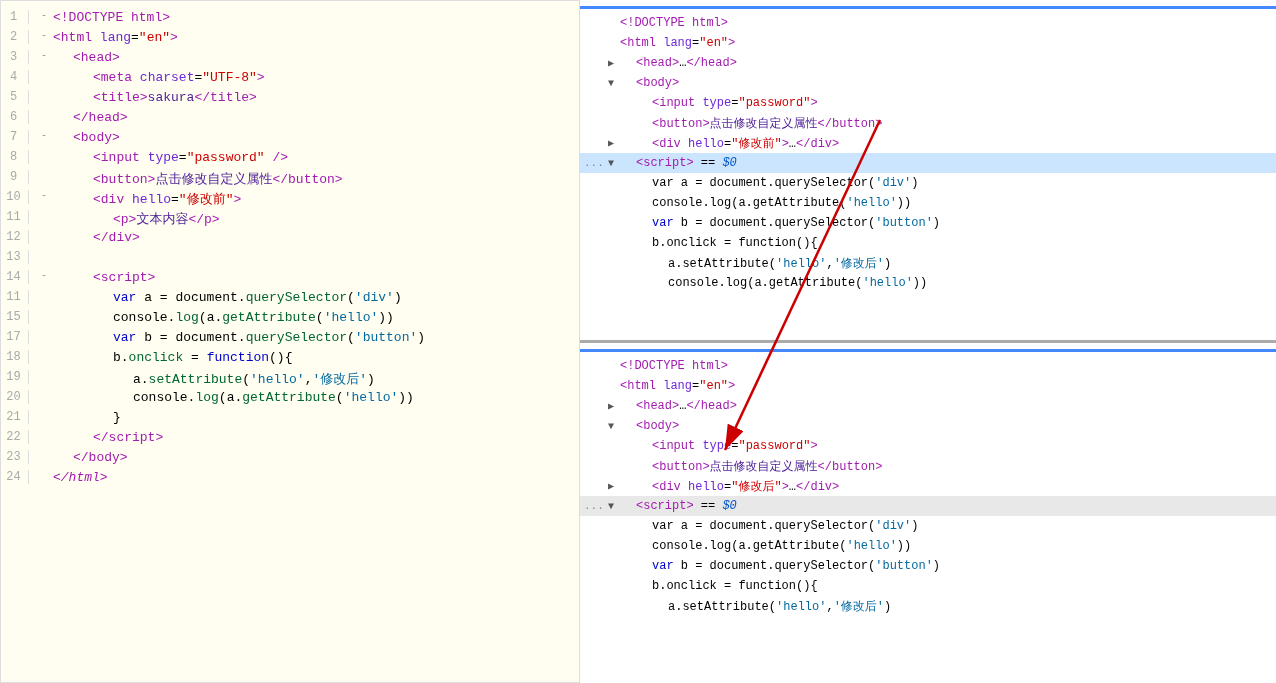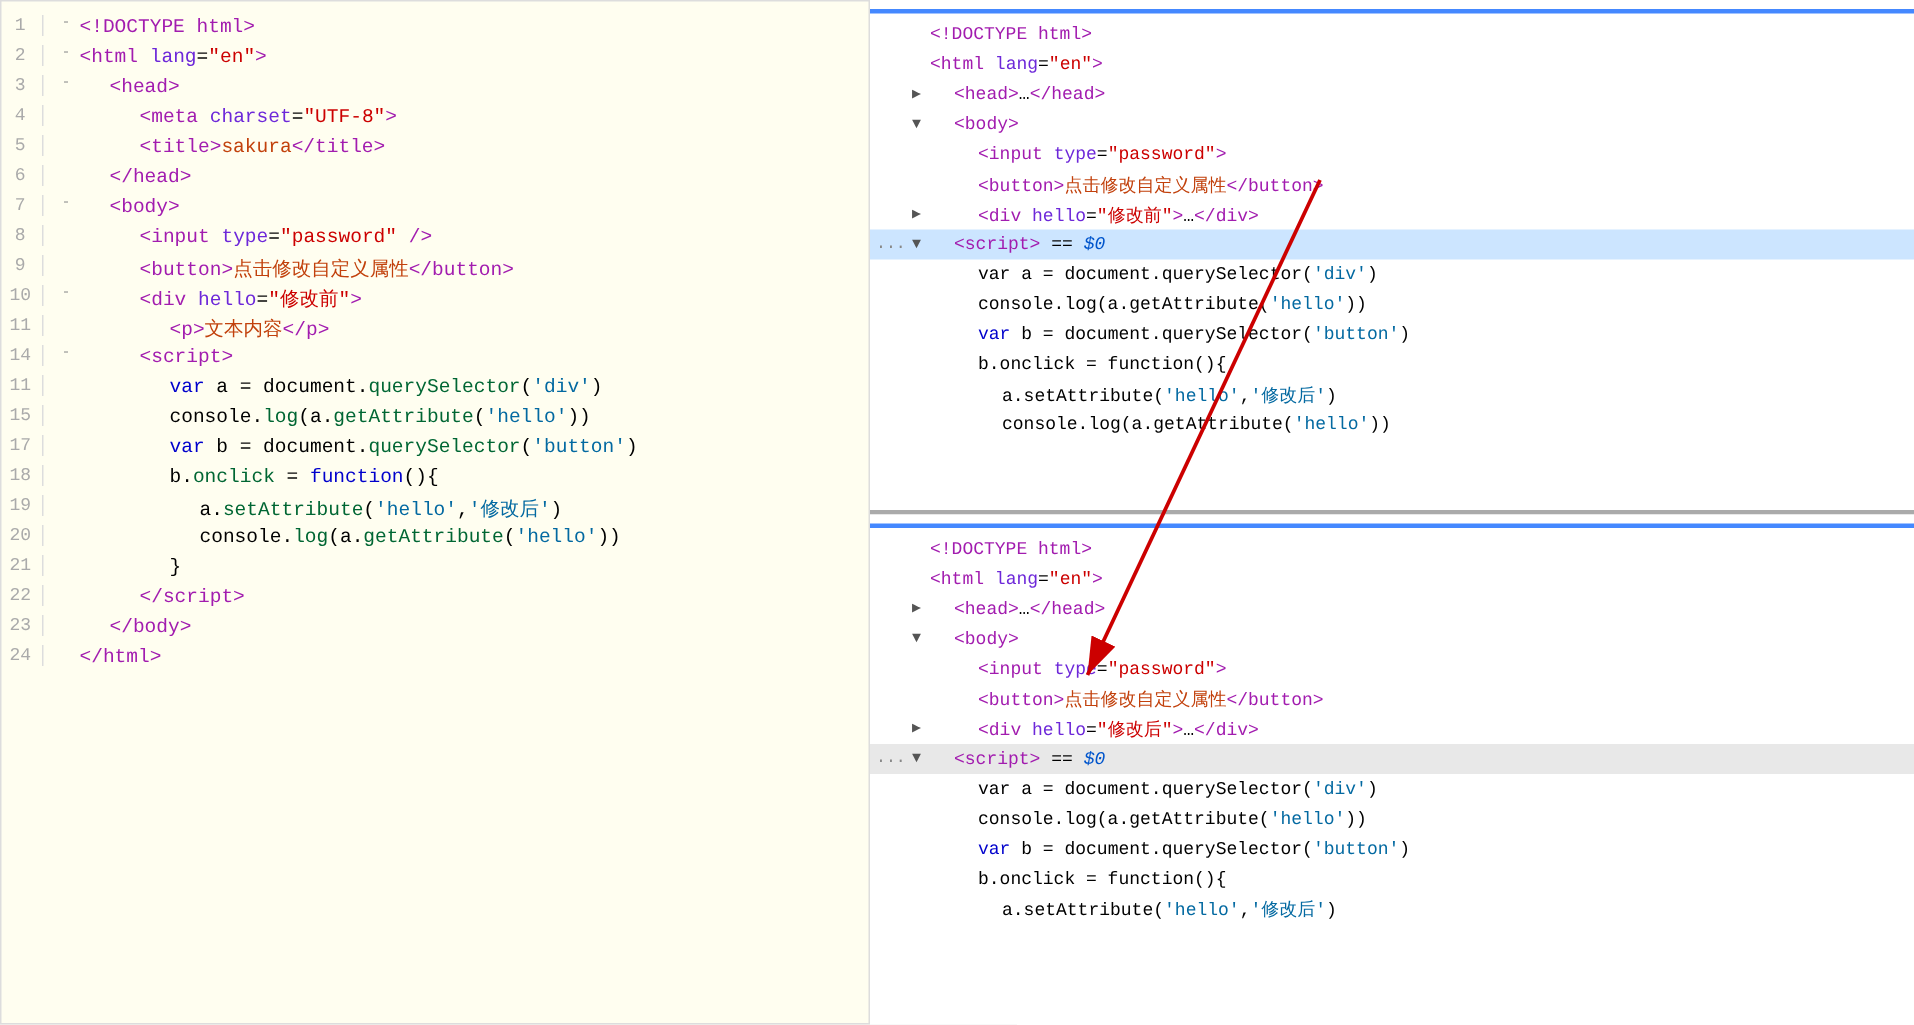--- a/index.html
+++ b/index.html
@@ -54,21 +54,21 @@
     }
 
     .code-content {
       flex: 1;
     }
 
     
     .tag { color: #a21caf; }
     .attr-name { color: #6d28d9; }
     .attr-val { color: #cc0000; }
-    .text-content { color: #c2410c; }
+    .text-content { color: #4c1d95; }
     .js-var { color: #0000cc; }
     .js-string { color: #0369a1; }
     .js-method { color: #006633; }
 
     .inspector-top {
       flex: 1;
       border-bottom: 3px solid #aaa;
       overflow: auto;
       background: #fff;
       padding: 6px 0;
@@ -162,31 +162,33 @@
         <div class="code-line"><div class="line-gutter">2</div><div class="collapse-btn">-</div><div class="code-content" style="padding-left: 0px;"><span class="tag">&lt;html</span> <span class="attr-name">lang</span>=<span class="attr-val">"en"</span><span class="tag">&gt;</span></div></div>
         <div class="code-line"><div class="line-gutter">3</div><div class="collapse-btn">-</div><div class="code-content" style="padding-left: 20px;"><span class="tag">&lt;head&gt;</span></div></div>
         <div class="code-line"><div class="line-gutter">4</div><div class="collapse-btn"></div><div class="code-content" style="padding-left: 40px;"><span class="tag">&lt;meta</span> <span class="attr-name">charset</span>=<span class="attr-val">"UTF-8"</span><span class="tag">&gt;</span></div></div>
         <div class="code-line"><div class="line-gutter">5</div><div class="collapse-btn"></div><div class="code-content" style="padding-left: 40px;"><span class="tag">&lt;title&gt;</span><span class="text-content">sakura</span><span class="tag">&lt;/title&gt;</span></div></div>
         <div class="code-line"><div class="line-gutter">6</div><div class="collapse-btn"></div><div class="code-content" style="padding-left: 20px;"><span class="tag">&lt;/head&gt;</span></div></div>
         <div class="code-line"><div class="line-gutter">7</div><div class="collapse-btn">-</div><div class="code-content" style="padding-left: 20px;"><span class="tag">&lt;body&gt;</span></div></div>
         <div class="code-line"><div class="line-gutter">8</div><div class="collapse-btn"></div><div class="code-content" style="padding-left: 40px;"><span class="tag">&lt;input</span> <span class="attr-name">type</span>=<span class="attr-val">"password"</span> <span class="tag">/&gt;</span></div></div>
         <div class="code-line"><div class="line-gutter">9</div><div class="collapse-btn"></div><div class="code-content" style="padding-left: 40px;"><span class="tag">&lt;button&gt;</span><span class="text-content">点击修改自定义属性</span><span class="tag">&lt;/button&gt;</span></div></div>
         <div class="code-line"><div class="line-gutter">10</div><div class="collapse-btn">-</div><div class="code-content" style="padding-left: 40px;"><span class="tag">&lt;div</span> <span class="attr-name">hello</span>=<span class="attr-val">"修改前"</span><span class="tag">&gt;</span></div></div>
         <div class="code-line"><div class="line-gutter">11</div><div class="collapse-btn"></div><div class="code-content" style="padding-left: 60px;"><span class="tag">&lt;p&gt;</span><span class="text-content">文本内容</span><span class="tag">&lt;/p&gt;</span></div></div>
+        <div class="code-line"><div class="line-gutter">12</div><div class="collapse-btn"></div><div class="code-content" style="padding-left: 40px;"><span class="tag">&lt;/div&gt;</span></div></div>
+        <div class="code-line"><div class="line-gutter">13</div><div class="collapse-btn"></div><div class="code-content" style="padding-left: 0px;"></div></div>
         <div class="code-line"><div class="line-gutter">14</div><div class="collapse-btn">-</div><div class="code-content" style="padding-left: 40px;"><span class="tag">&lt;script&gt;</span></div></div>
         <div class="code-line"><div class="line-gutter">11</div><div class="collapse-btn"></div><div class="code-content" style="padding-left: 60px;"><span class="js-var">var</span> a = document.<span class="js-method">querySelector</span>(<span class="js-string">'div'</span>)</div></div>
         <div class="code-line"><div class="line-gutter">15</div><div class="collapse-btn"></div><div class="code-content" style="padding-left: 60px;">console.<span class="js-method">log</span>(a.<span class="js-method">getAttribute</span>(<span class="js-string">'hello'</span>))</div></div>
         <div class="code-line"><div class="line-gutter">17</div><div class="collapse-btn"></div><div class="code-content" style="padding-left: 60px;"><span class="js-var">var</span> b = document.<span class="js-method">querySelector</span>(<span class="js-string">'button'</span>)</div></div>
         <div class="code-line"><div class="line-gutter">18</div><div class="collapse-btn"></div><div class="code-content" style="padding-left: 60px;">b.<span class="js-method">onclick</span> = <span class="js-var">function</span>(){</div></div>
         <div class="code-line"><div class="line-gutter">19</div><div class="collapse-btn"></div><div class="code-content" style="padding-left: 80px;">a.<span class="js-method">setAttribute</span>(<span class="js-string">'hello'</span>,<span class="js-string">'修改后'</span>)</div></div>
         <div class="code-line"><div class="line-gutter">20</div><div class="collapse-btn"></div><div class="code-content" style="padding-left: 80px;">console.<span class="js-method">log</span>(a.<span class="js-method">getAttribute</span>(<span class="js-string">'hello'</span>))</div></div>
         <div class="code-line"><div class="line-gutter">21</div><div class="collapse-btn"></div><div class="code-content" style="padding-left: 60px;">}</div></div>
         <div class="code-line"><div class="line-gutter">22</div><div class="collapse-btn"></div><div class="code-content" style="padding-left: 40px;"><span class="tag">&lt;/script&gt;</span></div></div>
         <div class="code-line"><div class="line-gutter">23</div><div class="collapse-btn"></div><div class="code-content" style="padding-left: 20px;"><span class="tag">&lt;/body&gt;</span></div></div>
-        <div class="code-line"><div class="line-gutter">24</div><div class="collapse-btn"></div><div class="code-content" style="padding-left: 0px;"><span class="tag">&lt;/html&gt;</span></div></div>
+        <div class="code-line"><div class="line-gutter">24</div><div class="collapse-btn"></div><div class="code-content" style="padding-left: 0px; font-style: italic;"><span class="tag">&lt;/html&gt;</span></div></div>
       </div>
   </div>
 
   <div class="right-panels-wrapper">
 
     <div class="inspector-top">
       <div id="top-lines">
           <div class="inspector-line"><span class="dots"></span><span class="expand-arrow"></span><span style="padding-left: 0px;"><span class="tag">&lt;!DOCTYPE html&gt;</span></span></div>
           <div class="inspector-line"><span class="dots"></span><span class="expand-arrow"></span><span style="padding-left: 0px;"><span class="tag">&lt;html</span> <span class="attr-name">lang</span>=<span class="attr-val">"en"</span><span class="tag">&gt;</span></span></div>
           <div class="inspector-line"><span class="dots"></span><span class="expand-arrow">▶</span><span style="padding-left: 16px;"><span class="tag">&lt;head&gt;</span>…<span class="tag">&lt;/head&gt;</span></span></div>

